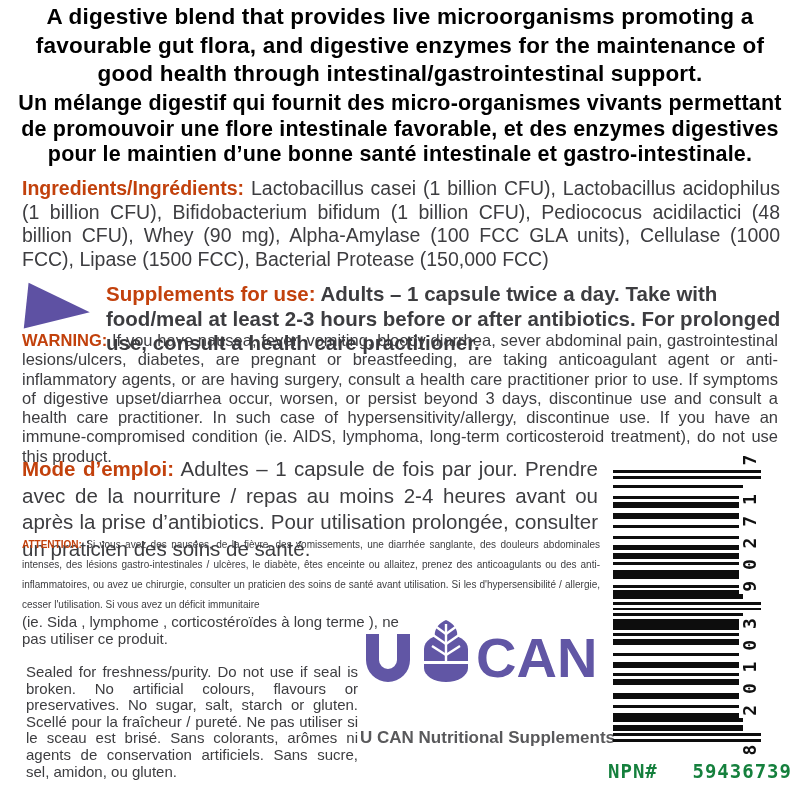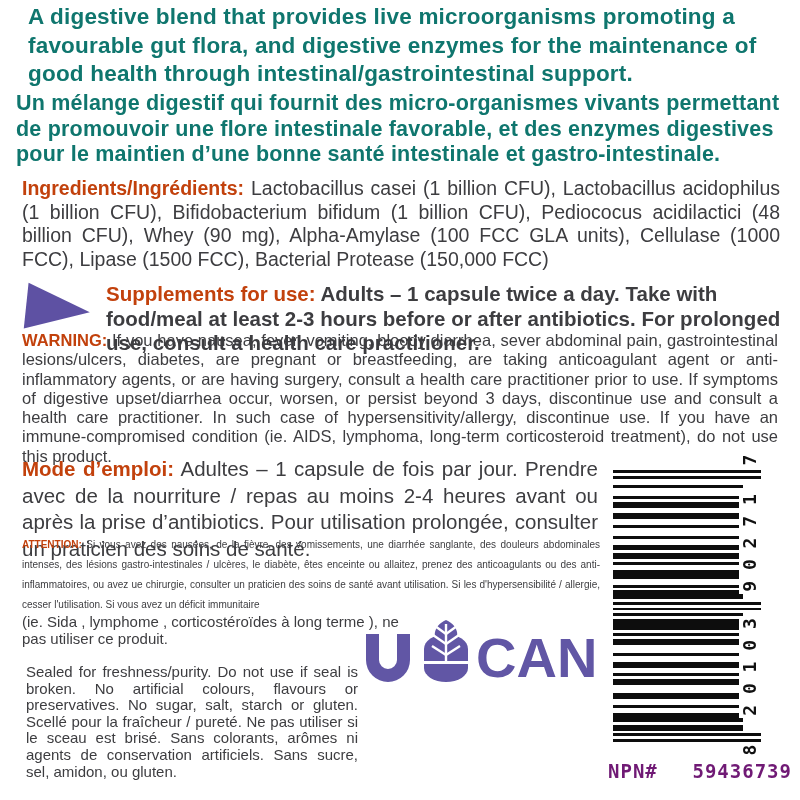--- a/index.html
+++ b/index.html
@@ -3,21 +3,21 @@
 <meta charset="utf-8">
 <style>
   html,body{margin:0;padding:0;}
   body{
     width:800px;height:800px;background:#ffffff;position:relative;overflow:hidden;
     font-family:"Liberation Sans",sans-serif;color:#3d3d40;
     -webkit-font-smoothing:antialiased;
   }
   .abs{position:absolute;}
   
-  .desc{color:#0f766e;text-align:left;font-weight:600;letter-spacing:.2px;}
+  .desc{color:#000000;text-align:center;font-weight:600;letter-spacing:.2px;}
   .desc-en{top:3px;left:28px;width:744px;font-size:22.5px;line-height:28.5px;}
   .desc-fr{top:91px;left:16px;width:768px;font-size:21.5px;line-height:25.5px;}
   
   .para{ text-align:justify; }
   .para b{font-weight:bold;color:#c2410c;}
   .ingredients{top:177px;left:22px;width:758px;font-size:19.5px;line-height:23.5px;}
   .triangle{
     top:286px;left:26px;width:0;height:0;
     border-left:64px solid #5e51a3;border-top:23px solid transparent;border-bottom:23px solid transparent;
     transform:rotate(6deg);
@@ -34,21 +34,21 @@
   
   .barcode-rot{top:521px;left:562px;width:272px;height:170px;transform:rotate(-90deg);}
   .bars{position:absolute;left:0;top:0;width:272px;height:148px;display:flex;align-items:flex-start;}
   .bar{flex:none;}
   .bar.b1{background:#0d0d0d;}
   .bc-digits{position:absolute;top:126px;left:0;width:272px;height:24px;
     font-family:"DejaVu Sans Mono",monospace;font-size:18px;font-weight:bold;color:#111;}
   .bc-digit{position:absolute;background:#fff;padding:0 1px;}
   
   .npn{top:760px;left:608px;width:184px;font-family:"DejaVu Sans Mono",monospace;
-    font-size:19px;font-weight:bold;color:#701a75;letter-spacing:1px;display:flex;justify-content:space-between;}
+    font-size:19px;font-weight:bold;color:#15803d;letter-spacing:1px;display:flex;justify-content:space-between;}
 </style>
 </head>
 <body>
 
 <div class="abs desc desc-en">A digestive blend that provides live microorganisms promoting a favourable gut flora, and digestive enzymes for the maintenance of good health through intestinal/gastrointestinal support.</div>
 <div class="abs desc desc-fr">Un mélange digestif qui fournit des micro-organismes vivants permettant de promouvoir une flore intestinale favorable, et des enzymes digestives pour le maintien d’une bonne santé intestinale et gastro-intestinale.</div>
 
 <div class="abs para ingredients">
   <b>Ingredients/Ingrédients:</b>
   <span>Lactobacillus casei (1 billion CFU), Lactobacillus acidophilus (1 billion CFU), Bifidobacterium bifidum (1 billion CFU), Pediococus acidilactici (48 billion CFU), Whey (90 mg), Alpha-Amylase (100 FCC GLA units), Cellulase (1000 FCC), Lipase (1500 FCC), Bacterial Protease (150,000 FCC)</span>
@@ -98,20 +98,21 @@
       <line x1="88" y1="35" x2="74" y2="26"></line>
       <line x1="88" y1="35" x2="102" y2="26"></line>
     </g>
 
     <text x="118" y="57" font-family="Liberation Sans, sans-serif" font-size="56" font-weight="bold" fill="#6156a5" letter-spacing="0">CAN</text>
     <text x="0" y="0" visibility="hidden"></text>
   </svg>
 </div>
 
 <div class="abs address">
+  <div>U CAN Nutritional Supplements</div>
 </div>
 
 <div class="abs barcode-rot">
   <div class="bars" id="bars">
       <div class="bar b1" style="width: 2.86316px; height: 148px;"></div>
       <div class="bar" style="width: 2.86316px; height: 148px;"></div>
       <div class="bar b1" style="width: 2.86316px; height: 148px;"></div>
       <div class="bar" style="width: 2.86316px; height: 130px;"></div>
       <div class="bar b1" style="width: 2.86316px; height: 130px;"></div>
       <div class="bar b1" style="width: 2.86316px; height: 130px;"></div>

